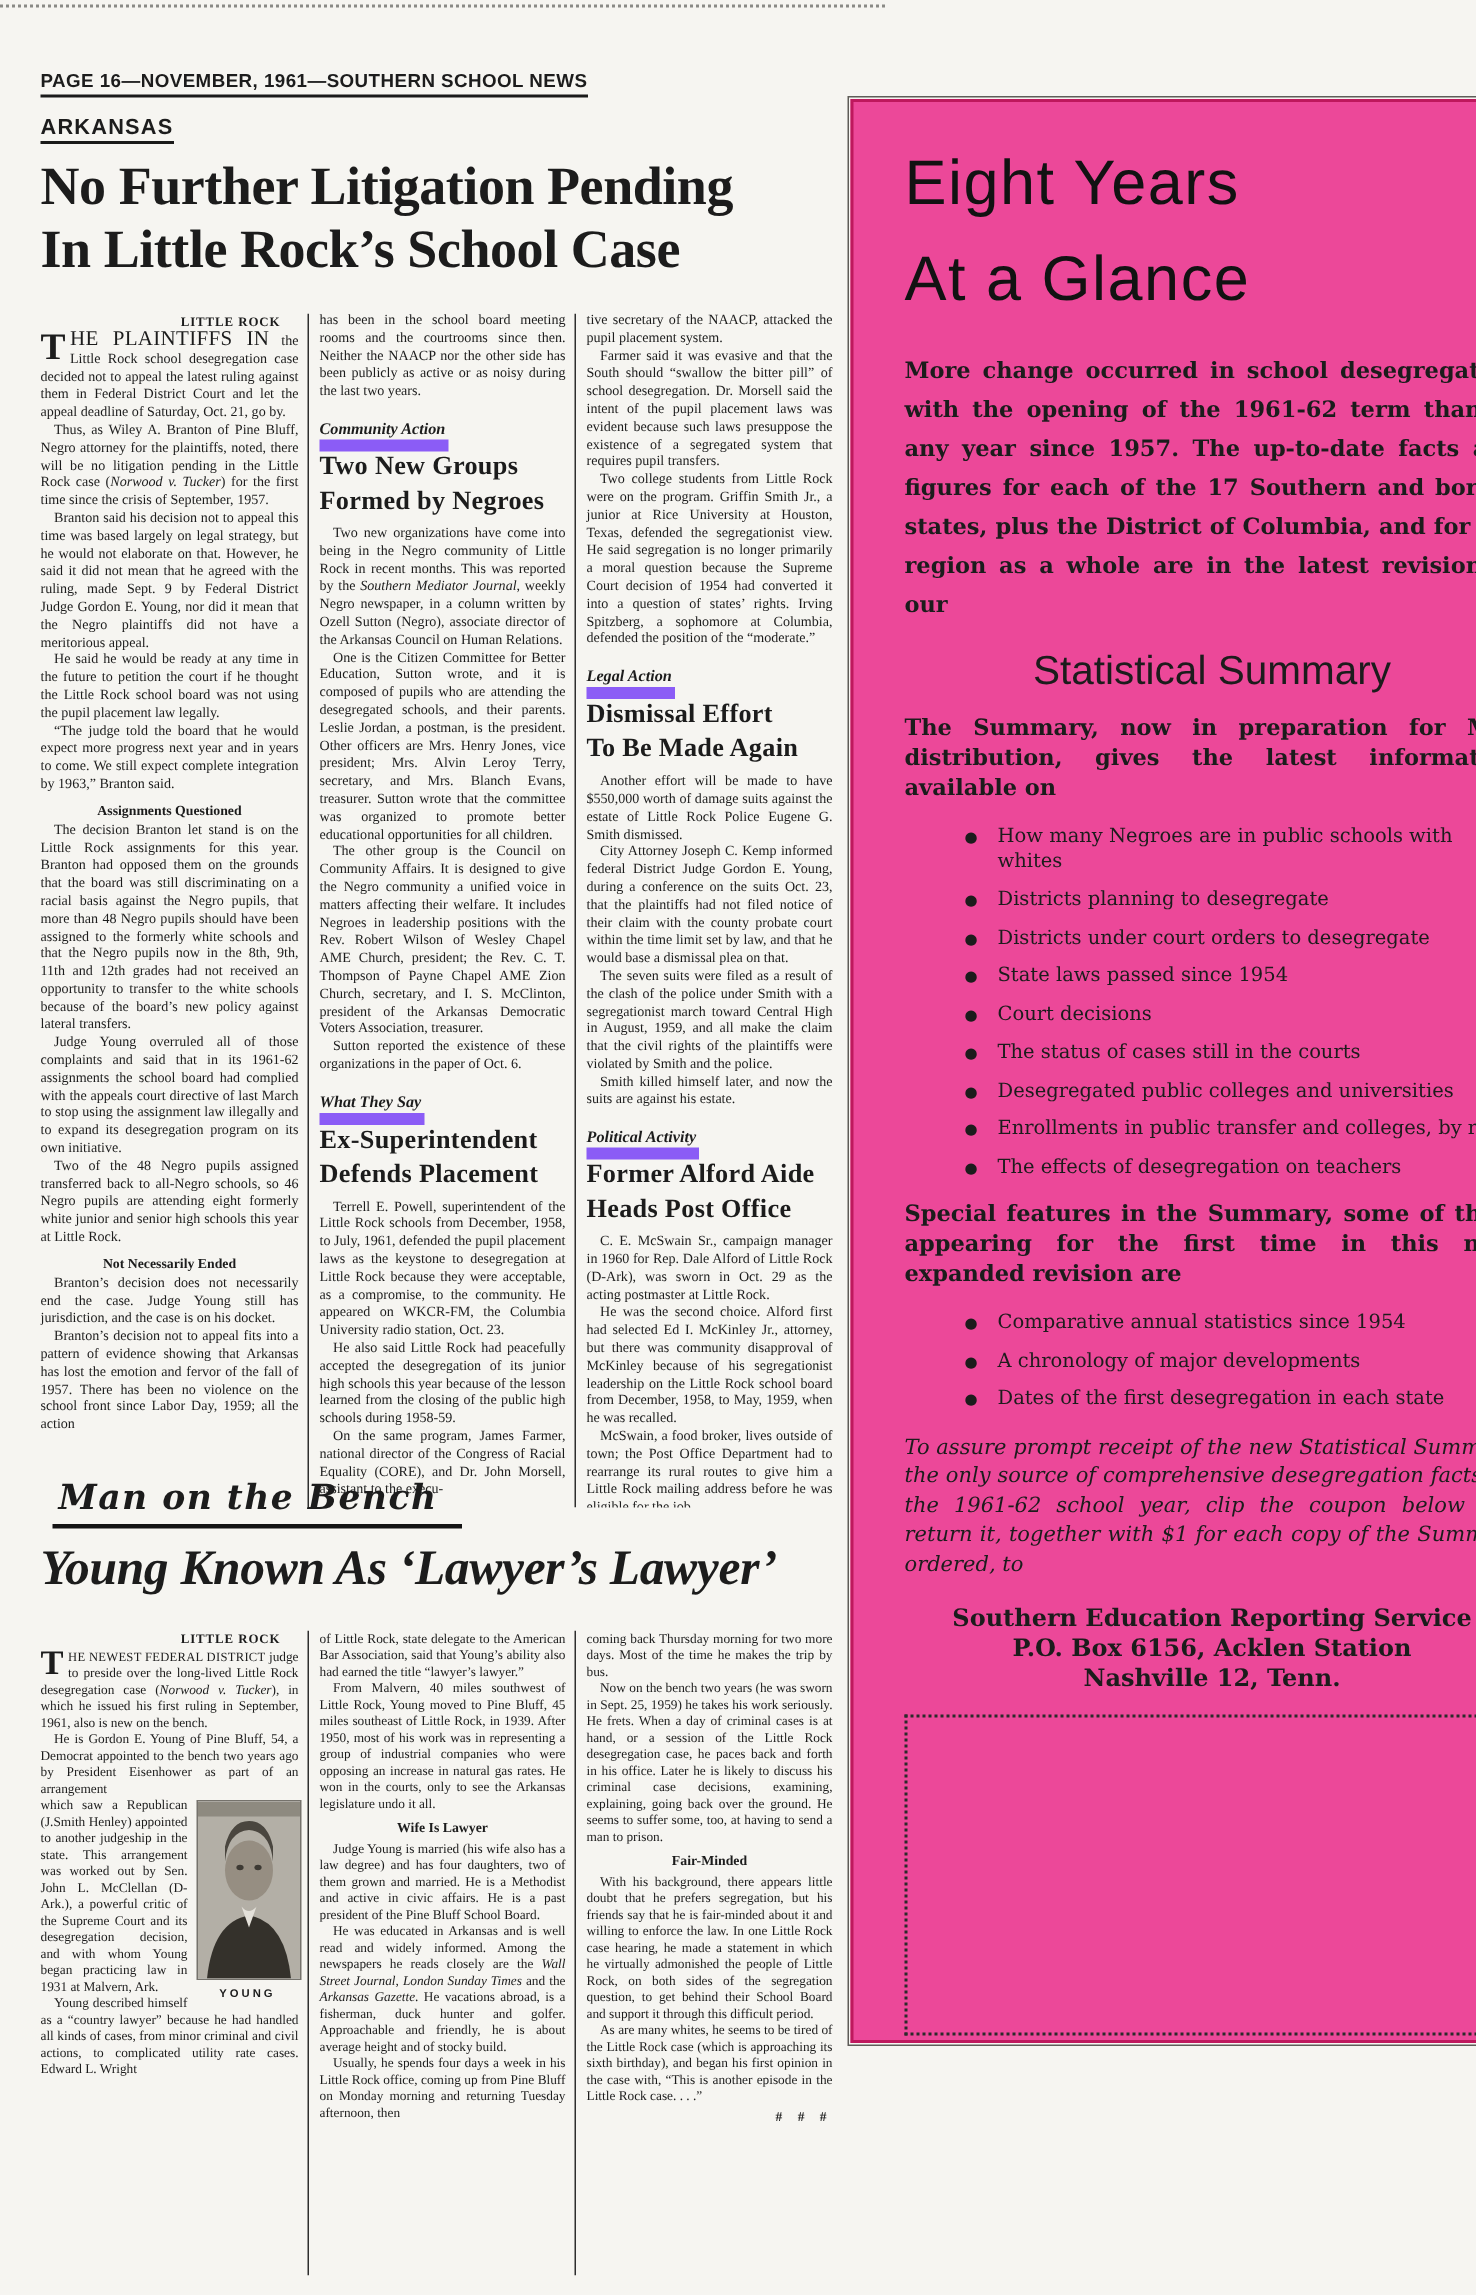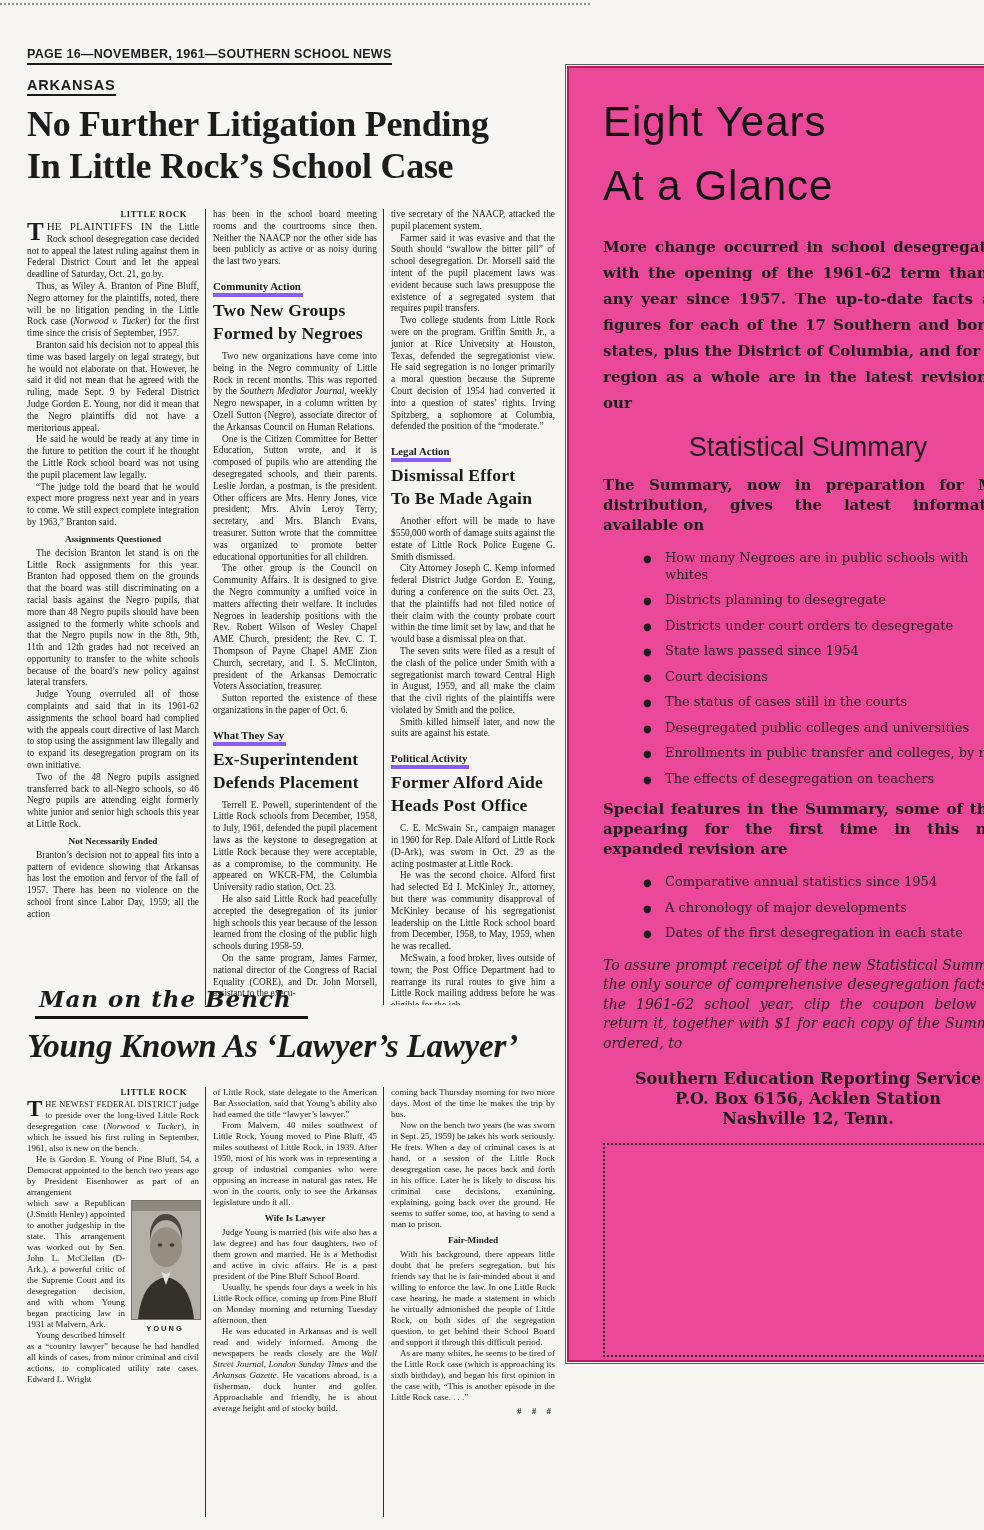--- a/index.html
+++ b/index.html
@@ -12,26 +12,26 @@
   .cols{display:flex;margin-top:22px;}
   .col{box-sizing:border-box;width:178px;padding-right:6px;}
   .col + .col{border-left:1px solid #2e2e2e;padding-left:7px;}
   .top-cols{height:796px;overflow:hidden;}
   .bottom-cols{height:430px;overflow:hidden;}
   .body{font-size:9.4px;line-height:11.8px;text-align:justify;margin:0;}
   .bottom-cols .body{font-size:8.9px;line-height:11px;}
   .para{text-indent:9px;}
   .subhead{font-weight:bold;font-size:9.2px;text-align:center;margin:5px 0 4px;}
   .label{margin:8px 0 5px;}
-  .label span{font-weight:bold;font-size:10.8px;border-bottom:4px solid #8b5cf6;padding:0 2px 1px 0;}
+  .label span{font-weight:bold;font-style:italic;font-size:10.8px;border-bottom:8px solid #8b5cf6;padding:0 2px 1px 0;}
   .colhead{font-weight:bold;font-size:17.5px;line-height:23px;margin:1px 0 6px;white-space:pre-line;letter-spacing:.2px;}
   .dateline{text-align:right;font-weight:bold;font-size:8.6px;letter-spacing:.6px;padding-right:12px;margin-bottom:2px;}
   .endmark{text-align:right;font-weight:bold;font-size:9px;word-spacing:8px;padding-right:4px;margin-top:3px;}
   .cap{float:left;font-weight:bold;font-size:25px;line-height:20px;padding:1px 3px 0 0;}
-  .lead{font-size:11px;letter-spacing:.2px;}
+  .lead{font-size:14px;letter-spacing:.2px;}
   .bottom-cols .cap{font-size:23px;line-height:18px;}
   .bottom-cols .lead{font-size:8.4px;}
   .photo{float:right;width:68px;margin:2px 0 3px 6px;}
   .photo svg{display:block;width:68px;height:118px;border:1px solid #75726c;}
   .photo-caption{display:block;text-align:center;font-family:"Liberation Sans",sans-serif;font-weight:bold;font-size:7.5px;letter-spacing:2px;margin-top:3px;}
   .bottom-area{position:absolute;left:27px;top:985px;width:536px;}
   .script-kicker{display:inline-block;font-family:"DejaVu Serif",serif;font-style:italic;font-weight:bold;font-size:23px;letter-spacing:1px;border-bottom:3px solid #141414;padding:0 16px 4px 4px;margin-left:8px;}
   .feature-headline{font-weight:bold;font-style:italic;font-size:33px;letter-spacing:-.2px;margin:9px 0 12px;}
   
   .sidebar{position:absolute;left:567px;top:66px;width:482px;height:1296px;box-sizing:border-box;background:#ec4899;border:2px solid #be185d;outline:1px solid #5e5c58;outline-offset:1px;padding:30px 34px 0;overflow:hidden;font-family:"DejaVu Serif",serif;}
@@ -66,20 +66,21 @@
           <p class="body cont"><span class="cap">T</span><span class="lead">HE PLAINTIFFS IN</span> the Little Rock school desegregation case decided not to appeal the latest ruling against them in Federal District Court and let the appeal deadline of Saturday, Oct. 21, go by.</p>
           <p class="body para">Thus, as Wiley A. Branton of Pine Bluff, Negro attorney for the plaintiffs, noted, there will be no litigation pending in the Little Rock case (<i>Norwood v. Tucker</i>) for the first time since the crisis of September, 1957.</p>
           <p class="body para">Branton said his decision not to appeal this time was based largely on legal strategy, but he would not elaborate on that. However, he said it did not mean that he agreed with the ruling, made Sept. 9 by Federal District Judge Gordon E. Young, nor did it mean that the Negro plaintiffs did not have a meritorious appeal.</p>
           <p class="body para">He said he would be ready at any time in the future to petition the court if he thought the Little Rock school board was not using the pupil placement law legally.</p>
           <p class="body para">“The judge told the board that he would expect more progress next year and in years to come. We still expect complete integration by 1963,” Branton said.</p>
           <div class="subhead">Assignments Questioned</div>
           <p class="body para">The decision Branton let stand is on the Little Rock assignments for this year. Branton had opposed them on the grounds that the board was still discriminating on a racial basis against the Negro pupils, that more than 48 Negro pupils should have been assigned to the formerly white schools and that the Negro pupils now in the 8th, 9th, 11th and 12th grades had not received an opportunity to transfer to the white schools because of the board’s new policy against lateral transfers.</p>
           <p class="body para">Judge Young overruled all of those complaints and said that in its 1961-62 assignments the school board had complied with the appeals court directive of last March to stop using the assignment law illegally and to expand its desegregation program on its own initiative.</p>
           <p class="body para">Two of the 48 Negro pupils assigned transferred back to all-Negro schools, so 46 Negro pupils are attending eight formerly white junior and senior high schools this year at Little Rock.</p>
           <div class="subhead">Not Necessarily Ended</div>
+          <p class="body para">Branton’s decision does not necessarily end the case. Judge Young still has jurisdiction, and the case is on his docket.</p>
           <p class="body para">Branton’s decision not to appeal fits into a pattern of evidence showing that Arkansas has lost the emotion and fervor of the fall of 1957. There has been no violence on the school front since Labor Day, 1959; all the action</p>
         </div>
       <div class="col">
           <p class="body cont">has been in the school board meeting rooms and the courtrooms since then. Neither the NAACP nor the other side has been publicly as active or as noisy during the last two years.</p>
           <div class="label"><span>Community Action</span></div>
           <div class="colhead">Two New Groups
 Formed by Negroes</div>
           <p class="body para">Two new organizations have come into being in the Negro community of Little Rock in recent months. This was reported by the <i>Southern Mediator Journal</i>, weekly Negro newspaper, in a column written by Ozell Sutton (Negro), associate director of the Arkansas Council on Human Relations.</p>
           <p class="body para">One is the Citizen Committee for Better Education, Sutton wrote, and it is composed of pupils who are attending the desegregated schools, and their parents. Leslie Jordan, a postman, is the president. Other officers are Mrs. Henry Jones, vice president; Mrs. Alvin Leroy Terry, secretary, and Mrs. Blanch Evans, treasurer. Sutton wrote that the committee was organized to promote better educational opportunities for all children.</p>
           <p class="body para">The other group is the Council on Community Affairs. It is designed to give the Negro community a unified voice in matters affecting their welfare. It includes Negroes in leadership positions with the Rev. Robert Wilson of Wesley Chapel AME Church, president; the Rev. C. T. Thompson of Payne Chapel AME Zion Church, secretary, and I. S. McClinton, president of the Arkansas Democratic Voters Association, treasurer.</p>
@@ -133,22 +134,22 @@
               </svg>
               <span class="photo-caption">YOUNG</span>
             </span>which saw a Republican (J.Smith Henley) appointed to another judgeship in the state. This arrangement was worked out by Sen. John L. McClellan (D-Ark.), a powerful critic of the Supreme Court and its desegregation decision, and with whom Young began practicing law in 1931 at Malvern, Ark.</p>
           <p class="body para">Young described himself as a “country lawyer” because he had handled all kinds of cases, from minor criminal and civil actions, to complicated utility rate cases. Edward L. Wright</p>
         </div>
       <div class="col">
           <p class="body cont">of Little Rock, state delegate to the American Bar Association, said that Young’s ability also had earned the title “lawyer’s lawyer.”</p>
           <p class="body para">From Malvern, 40 miles southwest of Little Rock, Young moved to Pine Bluff, 45 miles southeast of Little Rock, in 1939. After 1950, most of his work was in representing a group of industrial companies who were opposing an increase in natural gas rates. He won in the courts, only to see the Arkansas legislature undo it all.</p>
           <div class="subhead">Wife Is Lawyer</div>
           <p class="body para">Judge Young is married (his wife also has a law degree) and has four daughters, two of them grown and married. He is a Methodist and active in civic affairs. He is a past president of the Pine Bluff School Board.</p>
+          <p class="body para">He was educated in Arkansas and is well read and widely informed. Among the newspapers he reads closely are the <i>Wall Street Journal, London Sunday Times</i> and the <i>Arkansas Gazette</i>. He vacations abroad, is a fisherman, duck hunter and golfer. Approachable and friendly, he is about average height and of stocky build.</p>
           <p class="body para">Usually, he spends four days a week in his Little Rock office, coming up from Pine Bluff on Monday morning and returning Tuesday afternoon, then</p>
-          <p class="body para">He was educated in Arkansas and is well read and widely informed. Among the newspapers he reads closely are the <i>Wall Street Journal, London Sunday Times</i> and the <i>Arkansas Gazette</i>. He vacations abroad, is a fisherman, duck hunter and golfer. Approachable and friendly, he is about average height and of stocky build.</p>
         </div>
       <div class="col">
           <p class="body cont">coming back Thursday morning for two more days. Most of the time he makes the trip by bus.</p>
           <p class="body para">Now on the bench two years (he was sworn in Sept. 25, 1959) he takes his work seriously. He frets. When a day of criminal cases is at hand, or a session of the Little Rock desegregation case, he paces back and forth in his office. Later he is likely to discuss his criminal case decisions, examining, explaining, going back over the ground. He seems to suffer some, too, at having to send a man to prison.</p>
           <div class="subhead">Fair-Minded</div>
           <p class="body para">With his background, there appears little doubt that he prefers segregation, but his friends say that he is fair-minded about it and willing to enforce the law. In one Little Rock case hearing, he made a statement in which he virtually admonished the people of Little Rock, on both sides of the segregation question, to get behind their School Board and support it through this difficult period.</p>
           <p class="body para">As are many whites, he seems to be tired of the Little Rock case (which is approaching its sixth birthday), and began his first opinion in the case with, “This is another episode in the Little Rock case. . . .”</p>
           <div class="endmark"># # #</div>
         </div>
     </div>

